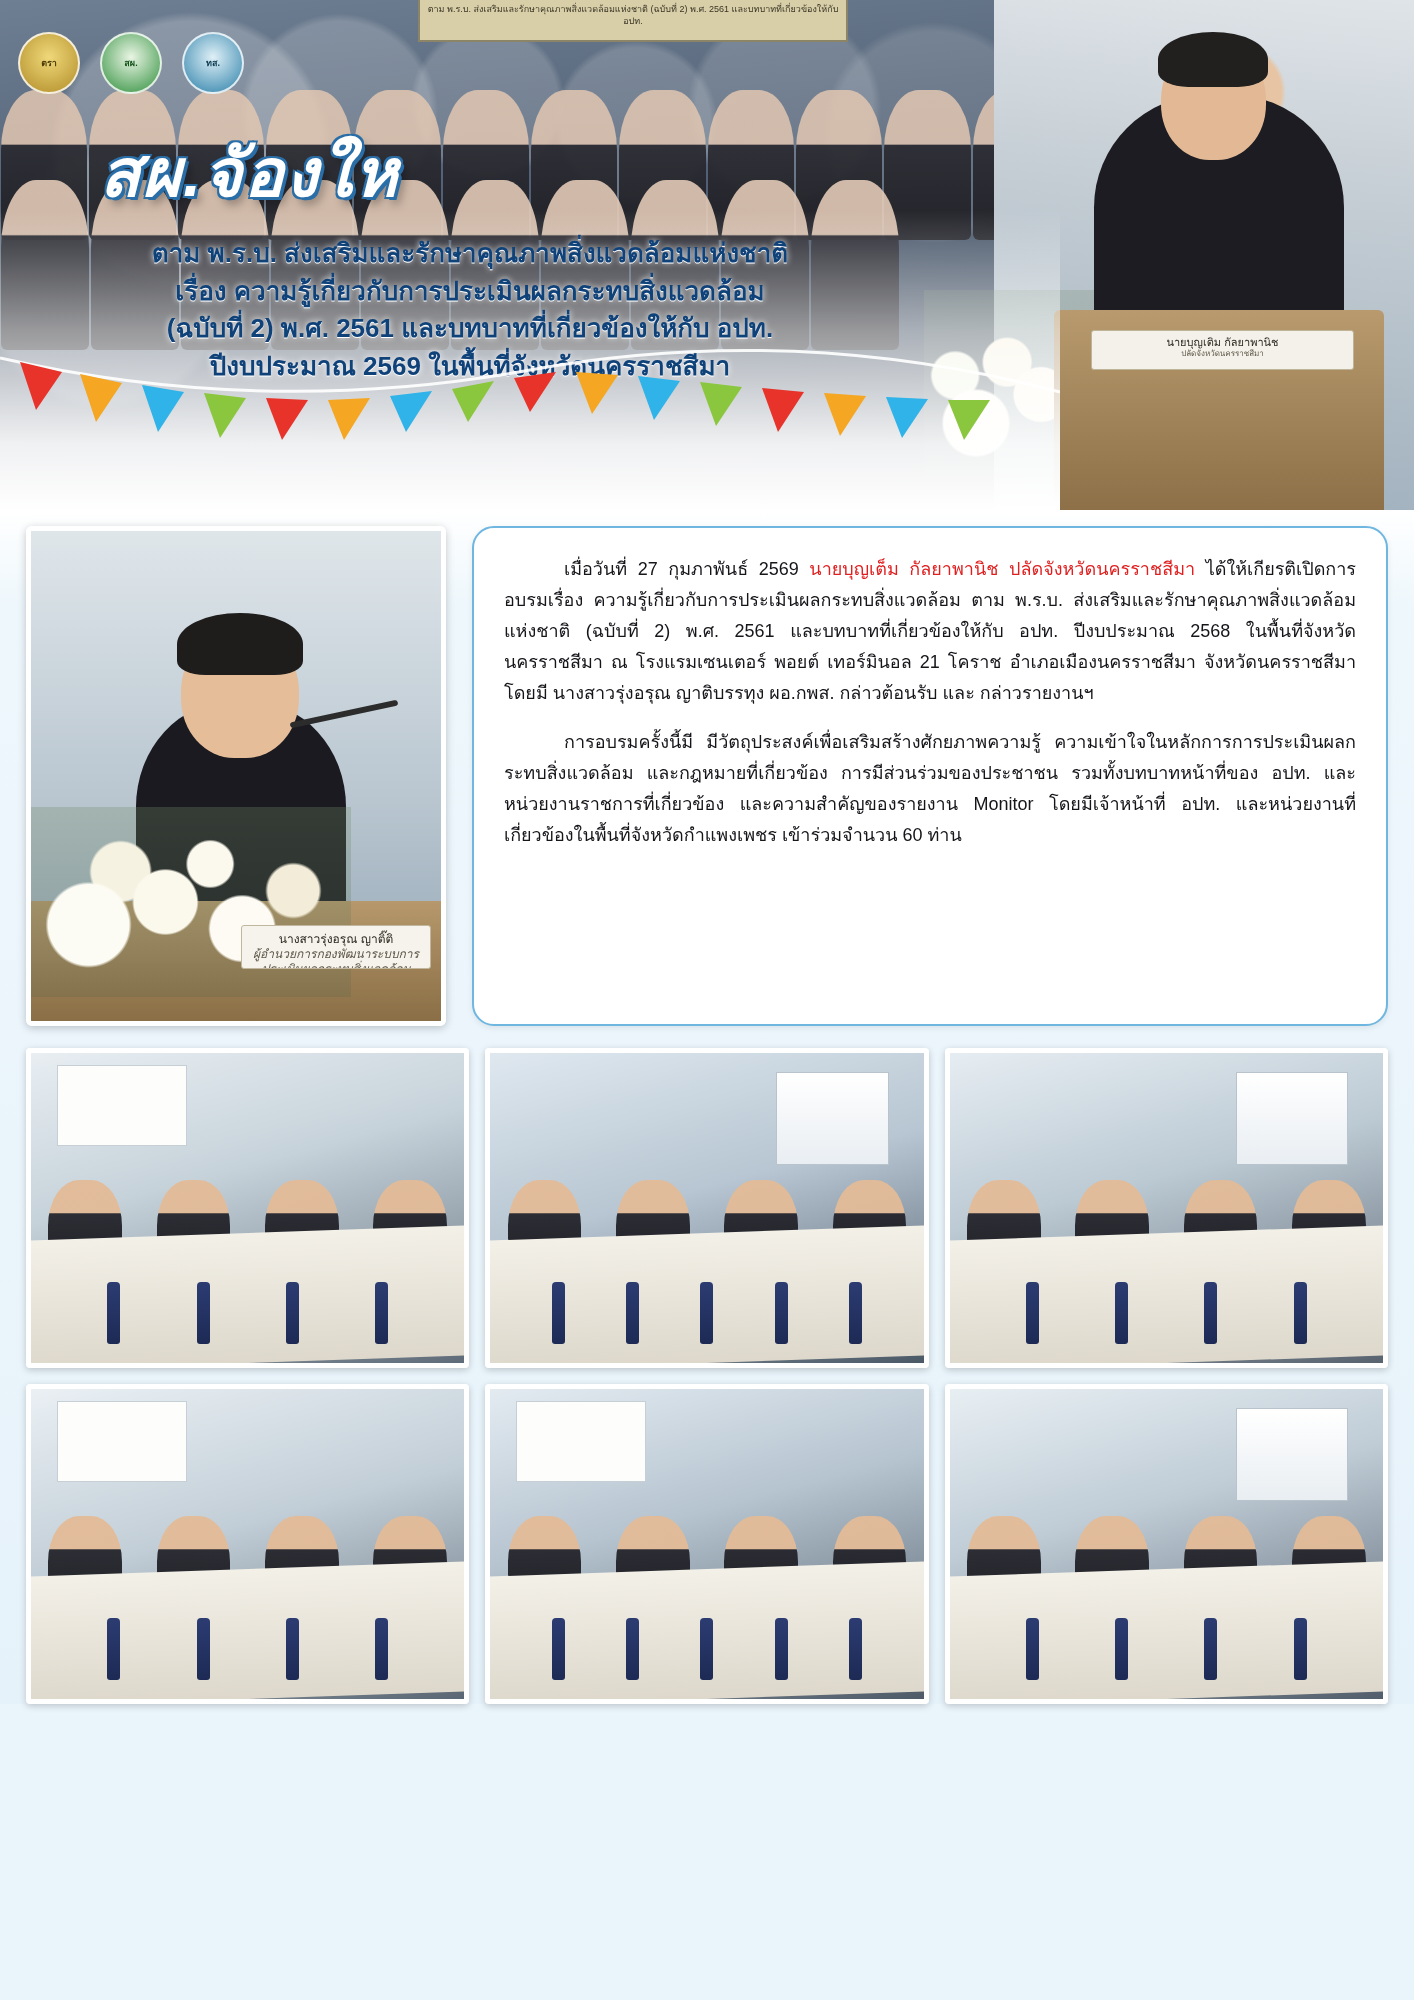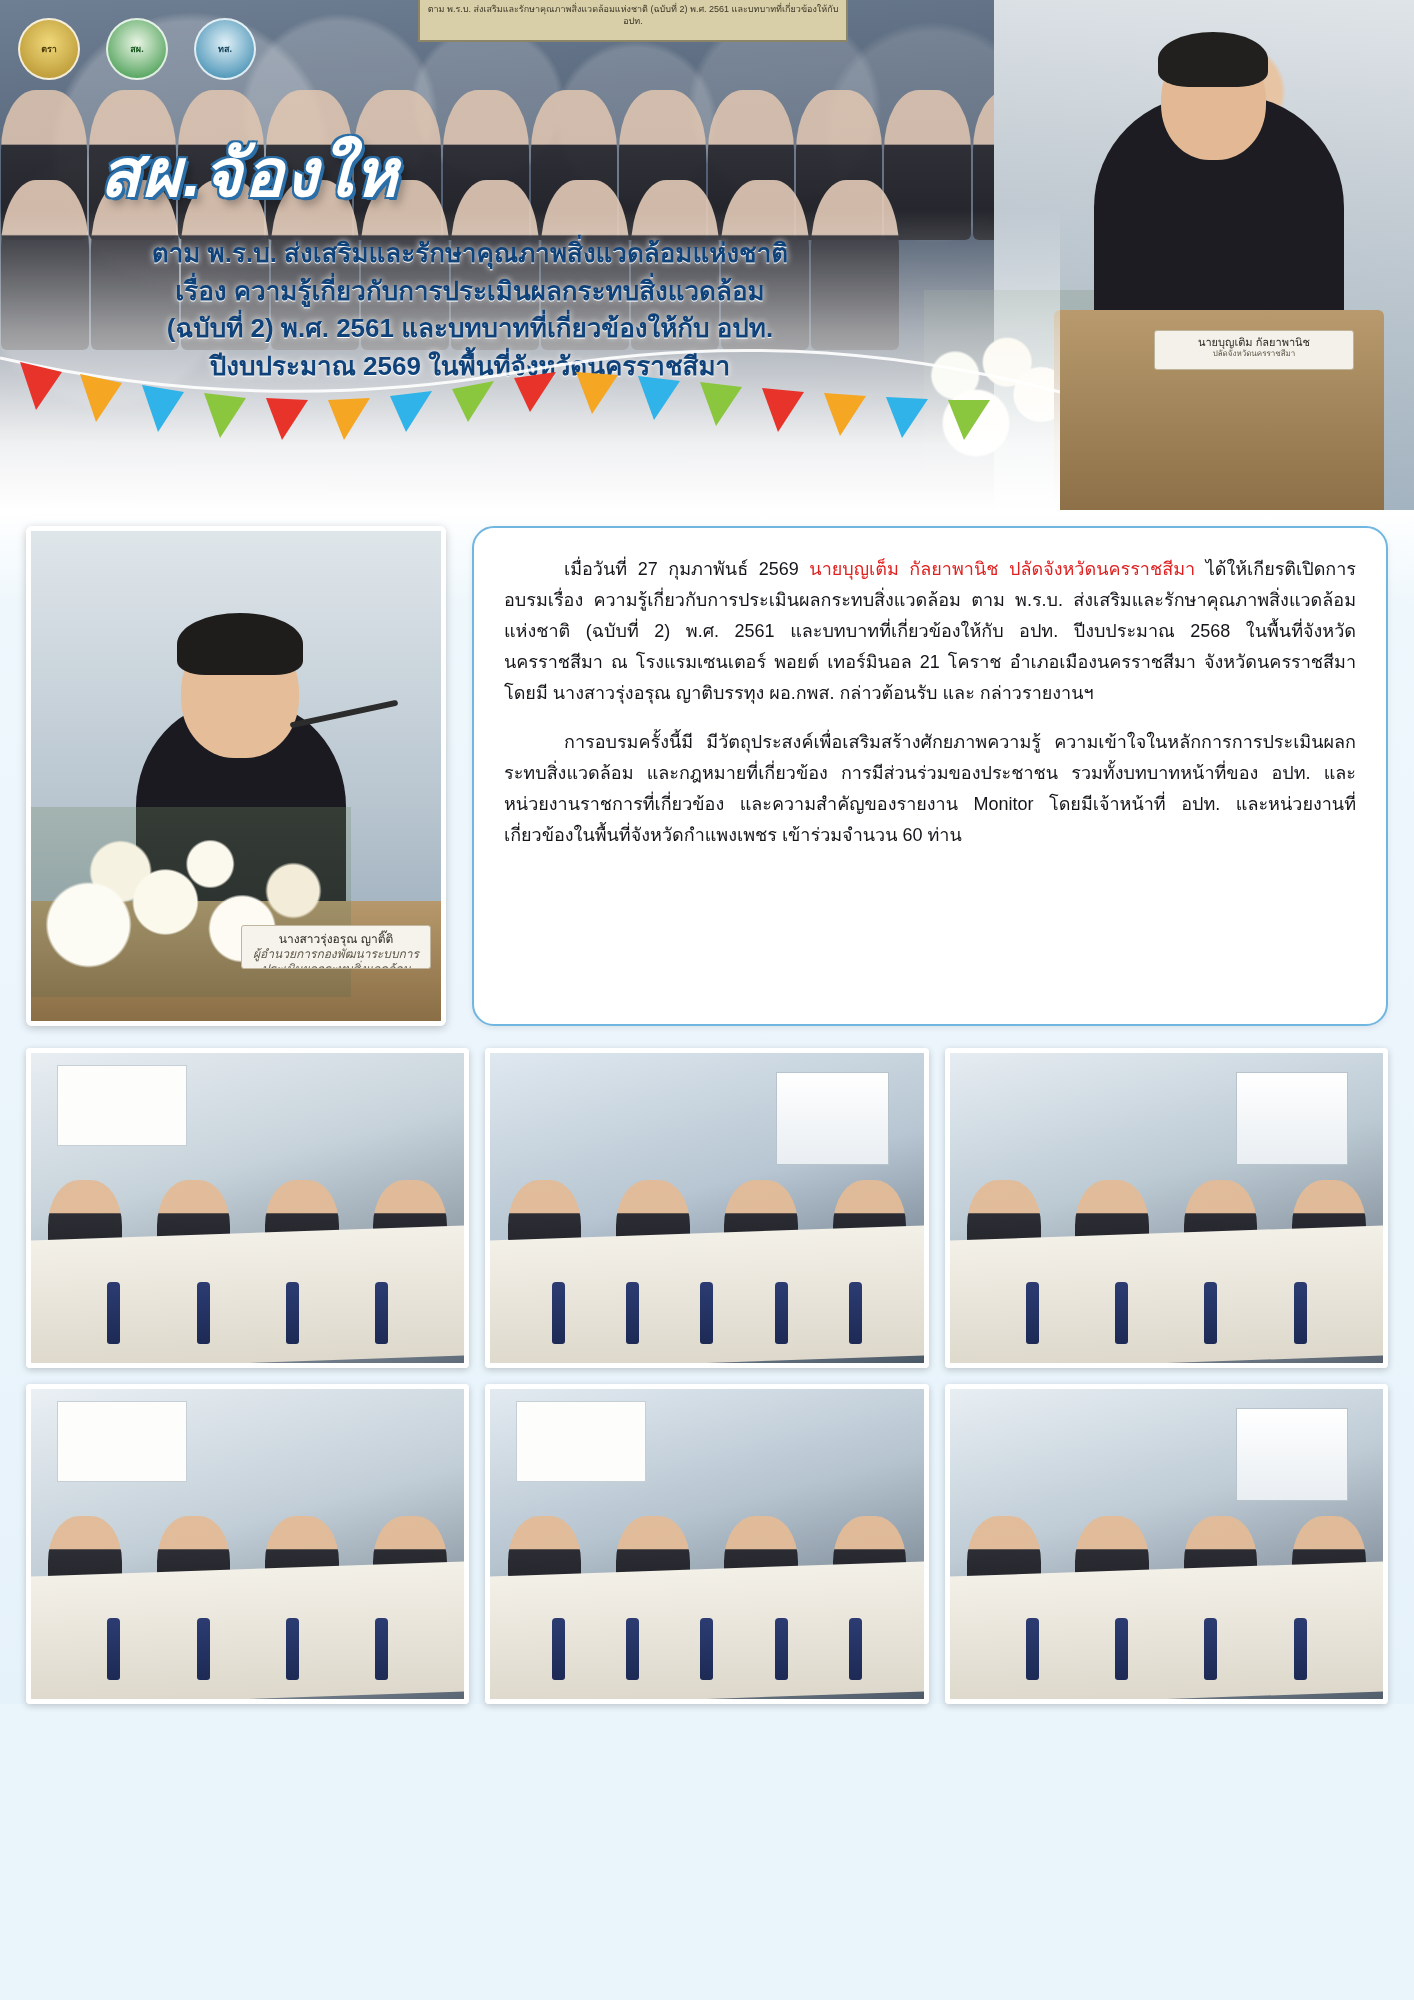--- a/index.html
+++ b/index.html
@@ -110,21 +110,21 @@
   .podium {
     position: absolute;
     right: 30px; bottom: 0;
     width: 330px; height: 200px;
     background: linear-gradient(180deg, #b89a6e 0%, #8d7047 100%);
     border-radius: 6px 6px 0 0;
   }
   .podium-sign {
     position: absolute;
     right: 60px; bottom: 140px;
-    width: 200px; height: 40px;
+    width: 263px; height: 40px;
     background: #f3f1ea;
     border: 1px solid #bdb49a;
     border-radius: 3px;
     font-size: 11px;
     color: #2e2a22;
     text-align: center;
     padding-top: 5px;
     line-height: 1.2;
     overflow: hidden;
   }
@@ -146,23 +146,23 @@
   .hero-fade {
     position: absolute;
     left: 0; bottom: 0;
     width: 1060px; height: 300px;
     background: linear-gradient(180deg, rgba(255,255,255,0) 0%, rgba(255,255,255,0.55) 40%, rgba(255,255,255,0.92) 78%, #ffffff 100%);
   }
 
   
   .logos {
     position: absolute;
-    left: 18px; top: 18px;
+    left: 18px; top: 32px;
     display: flex;
-    gap: 26px;
+    gap: 20px;
     z-index: 6;
   }
   .logo {
     width: 62px; height: 62px;
     border-radius: 50%;
     display: flex; align-items: center; justify-content: center;
     font-size: 9px; font-weight: bold; color: #fff;
     text-align: center;
     border: 2px solid rgba(255,255,255,0.8);
   }

